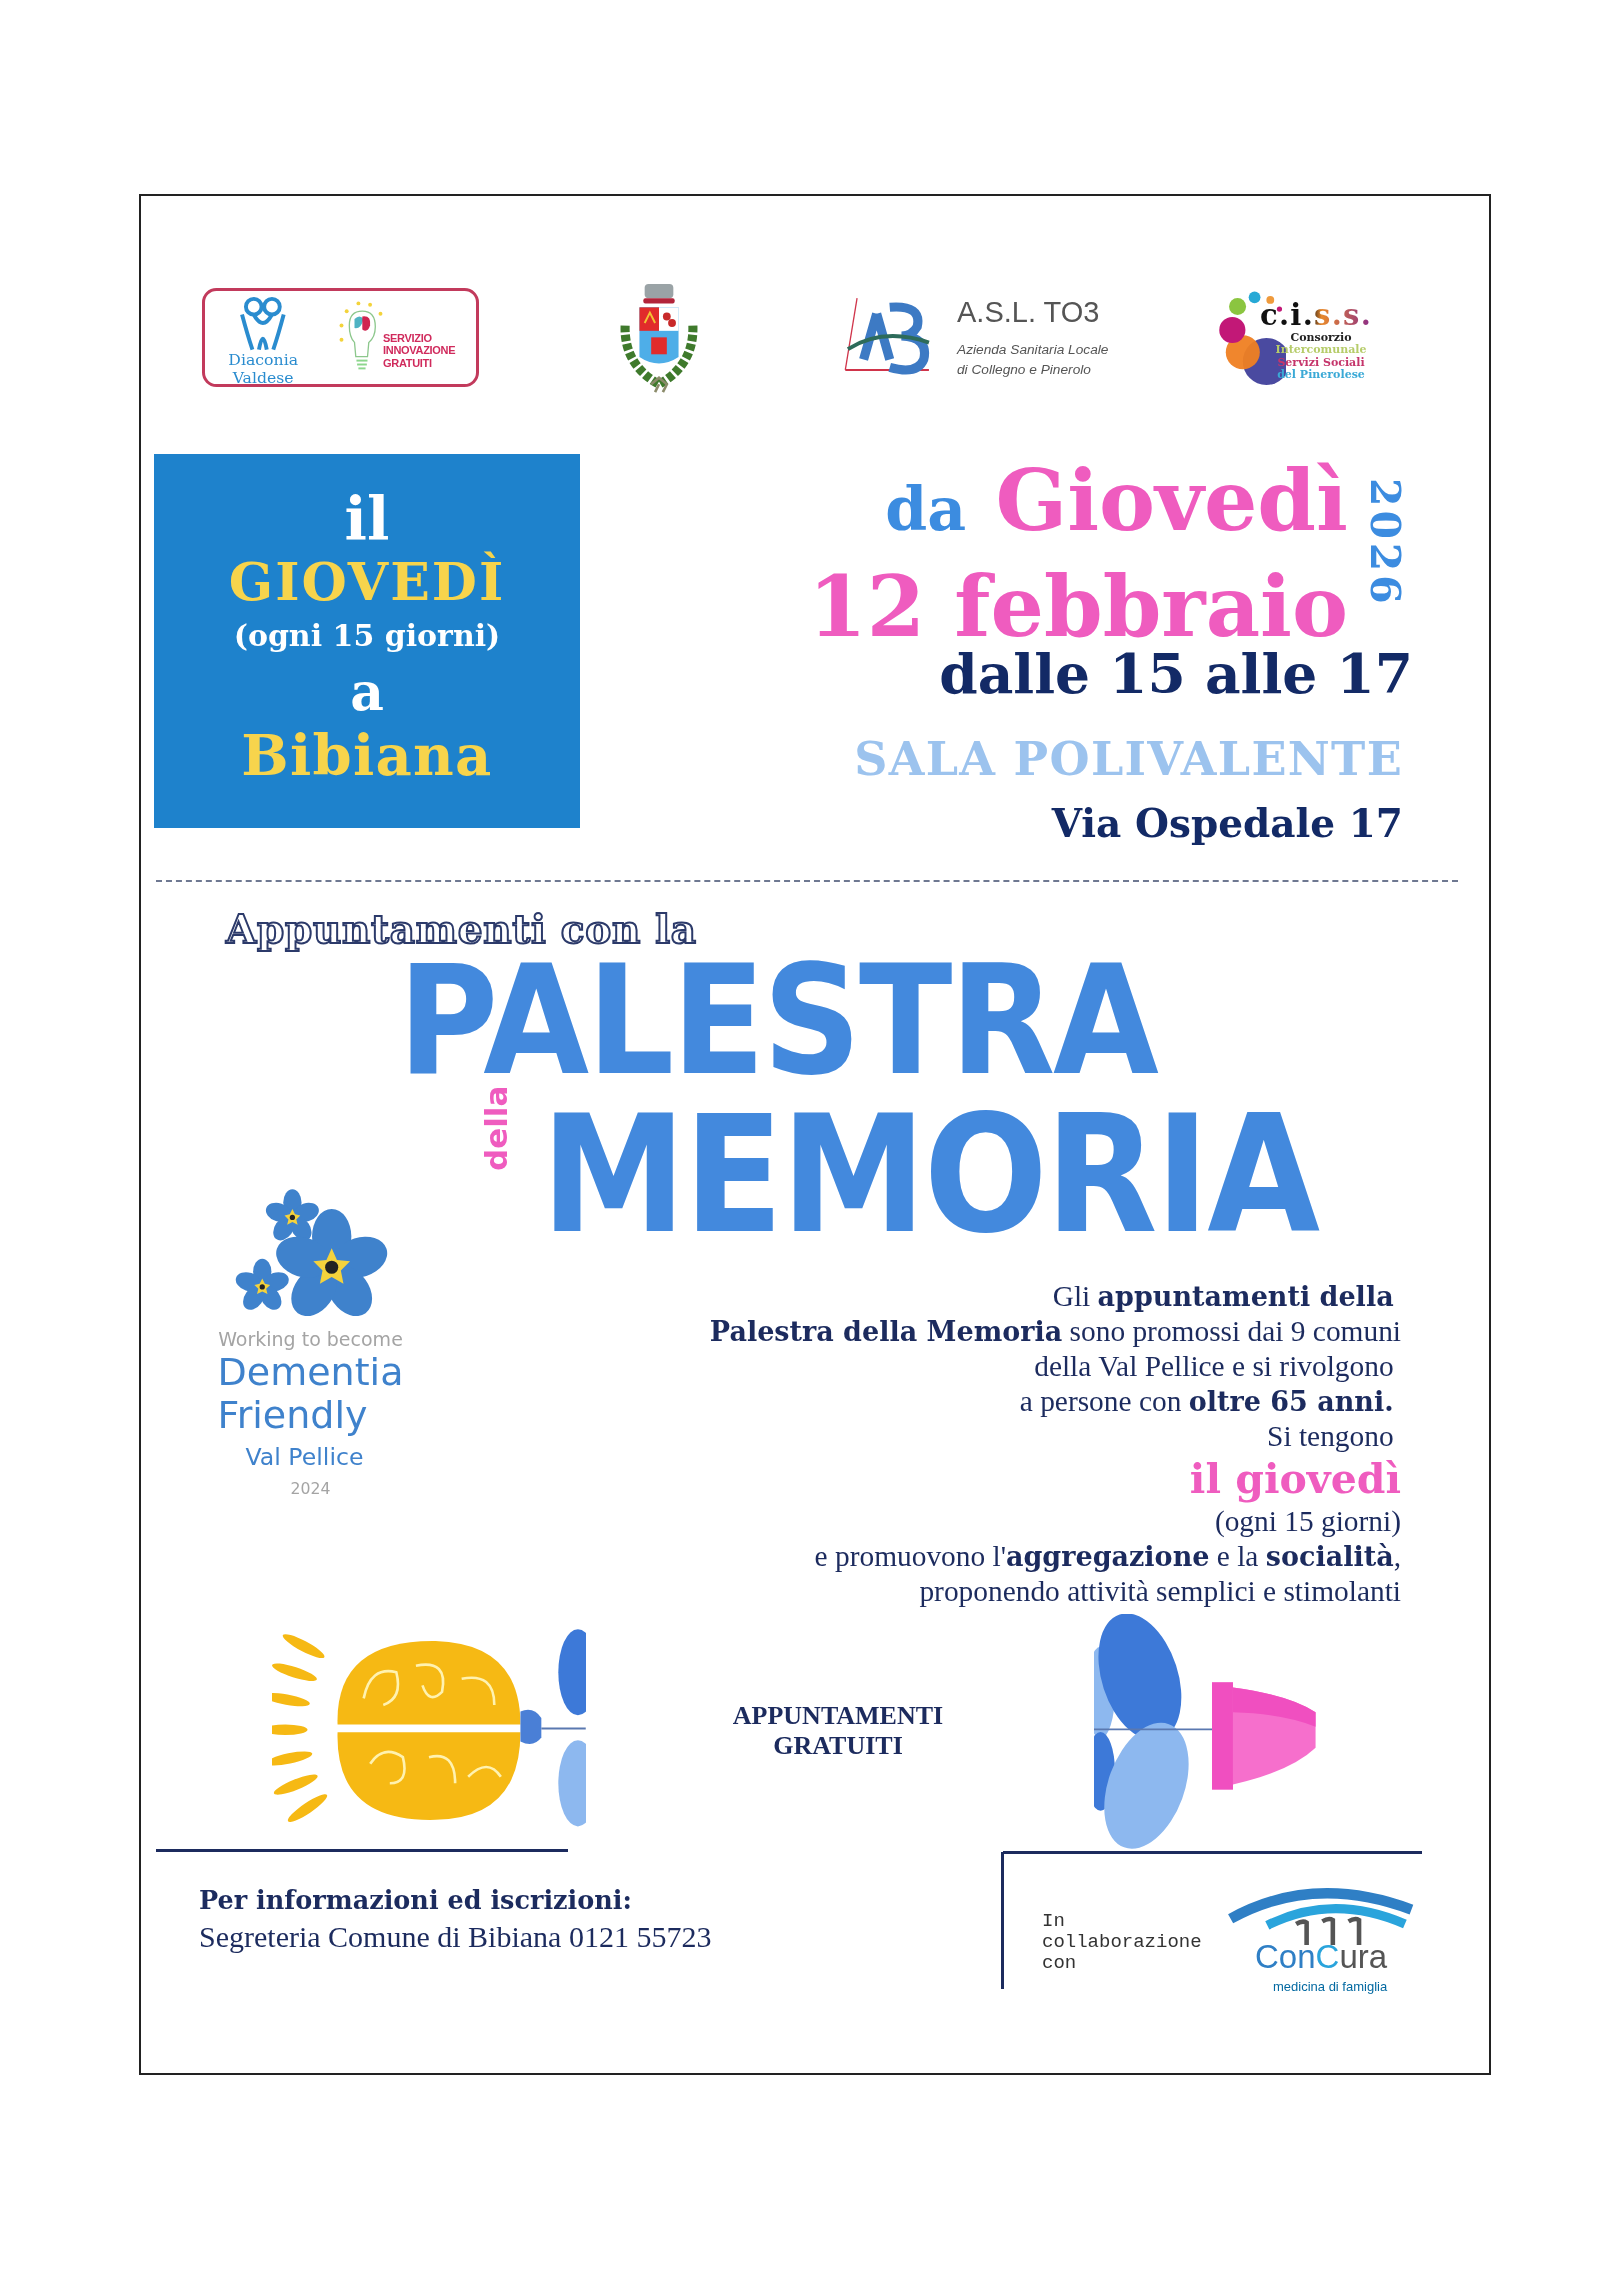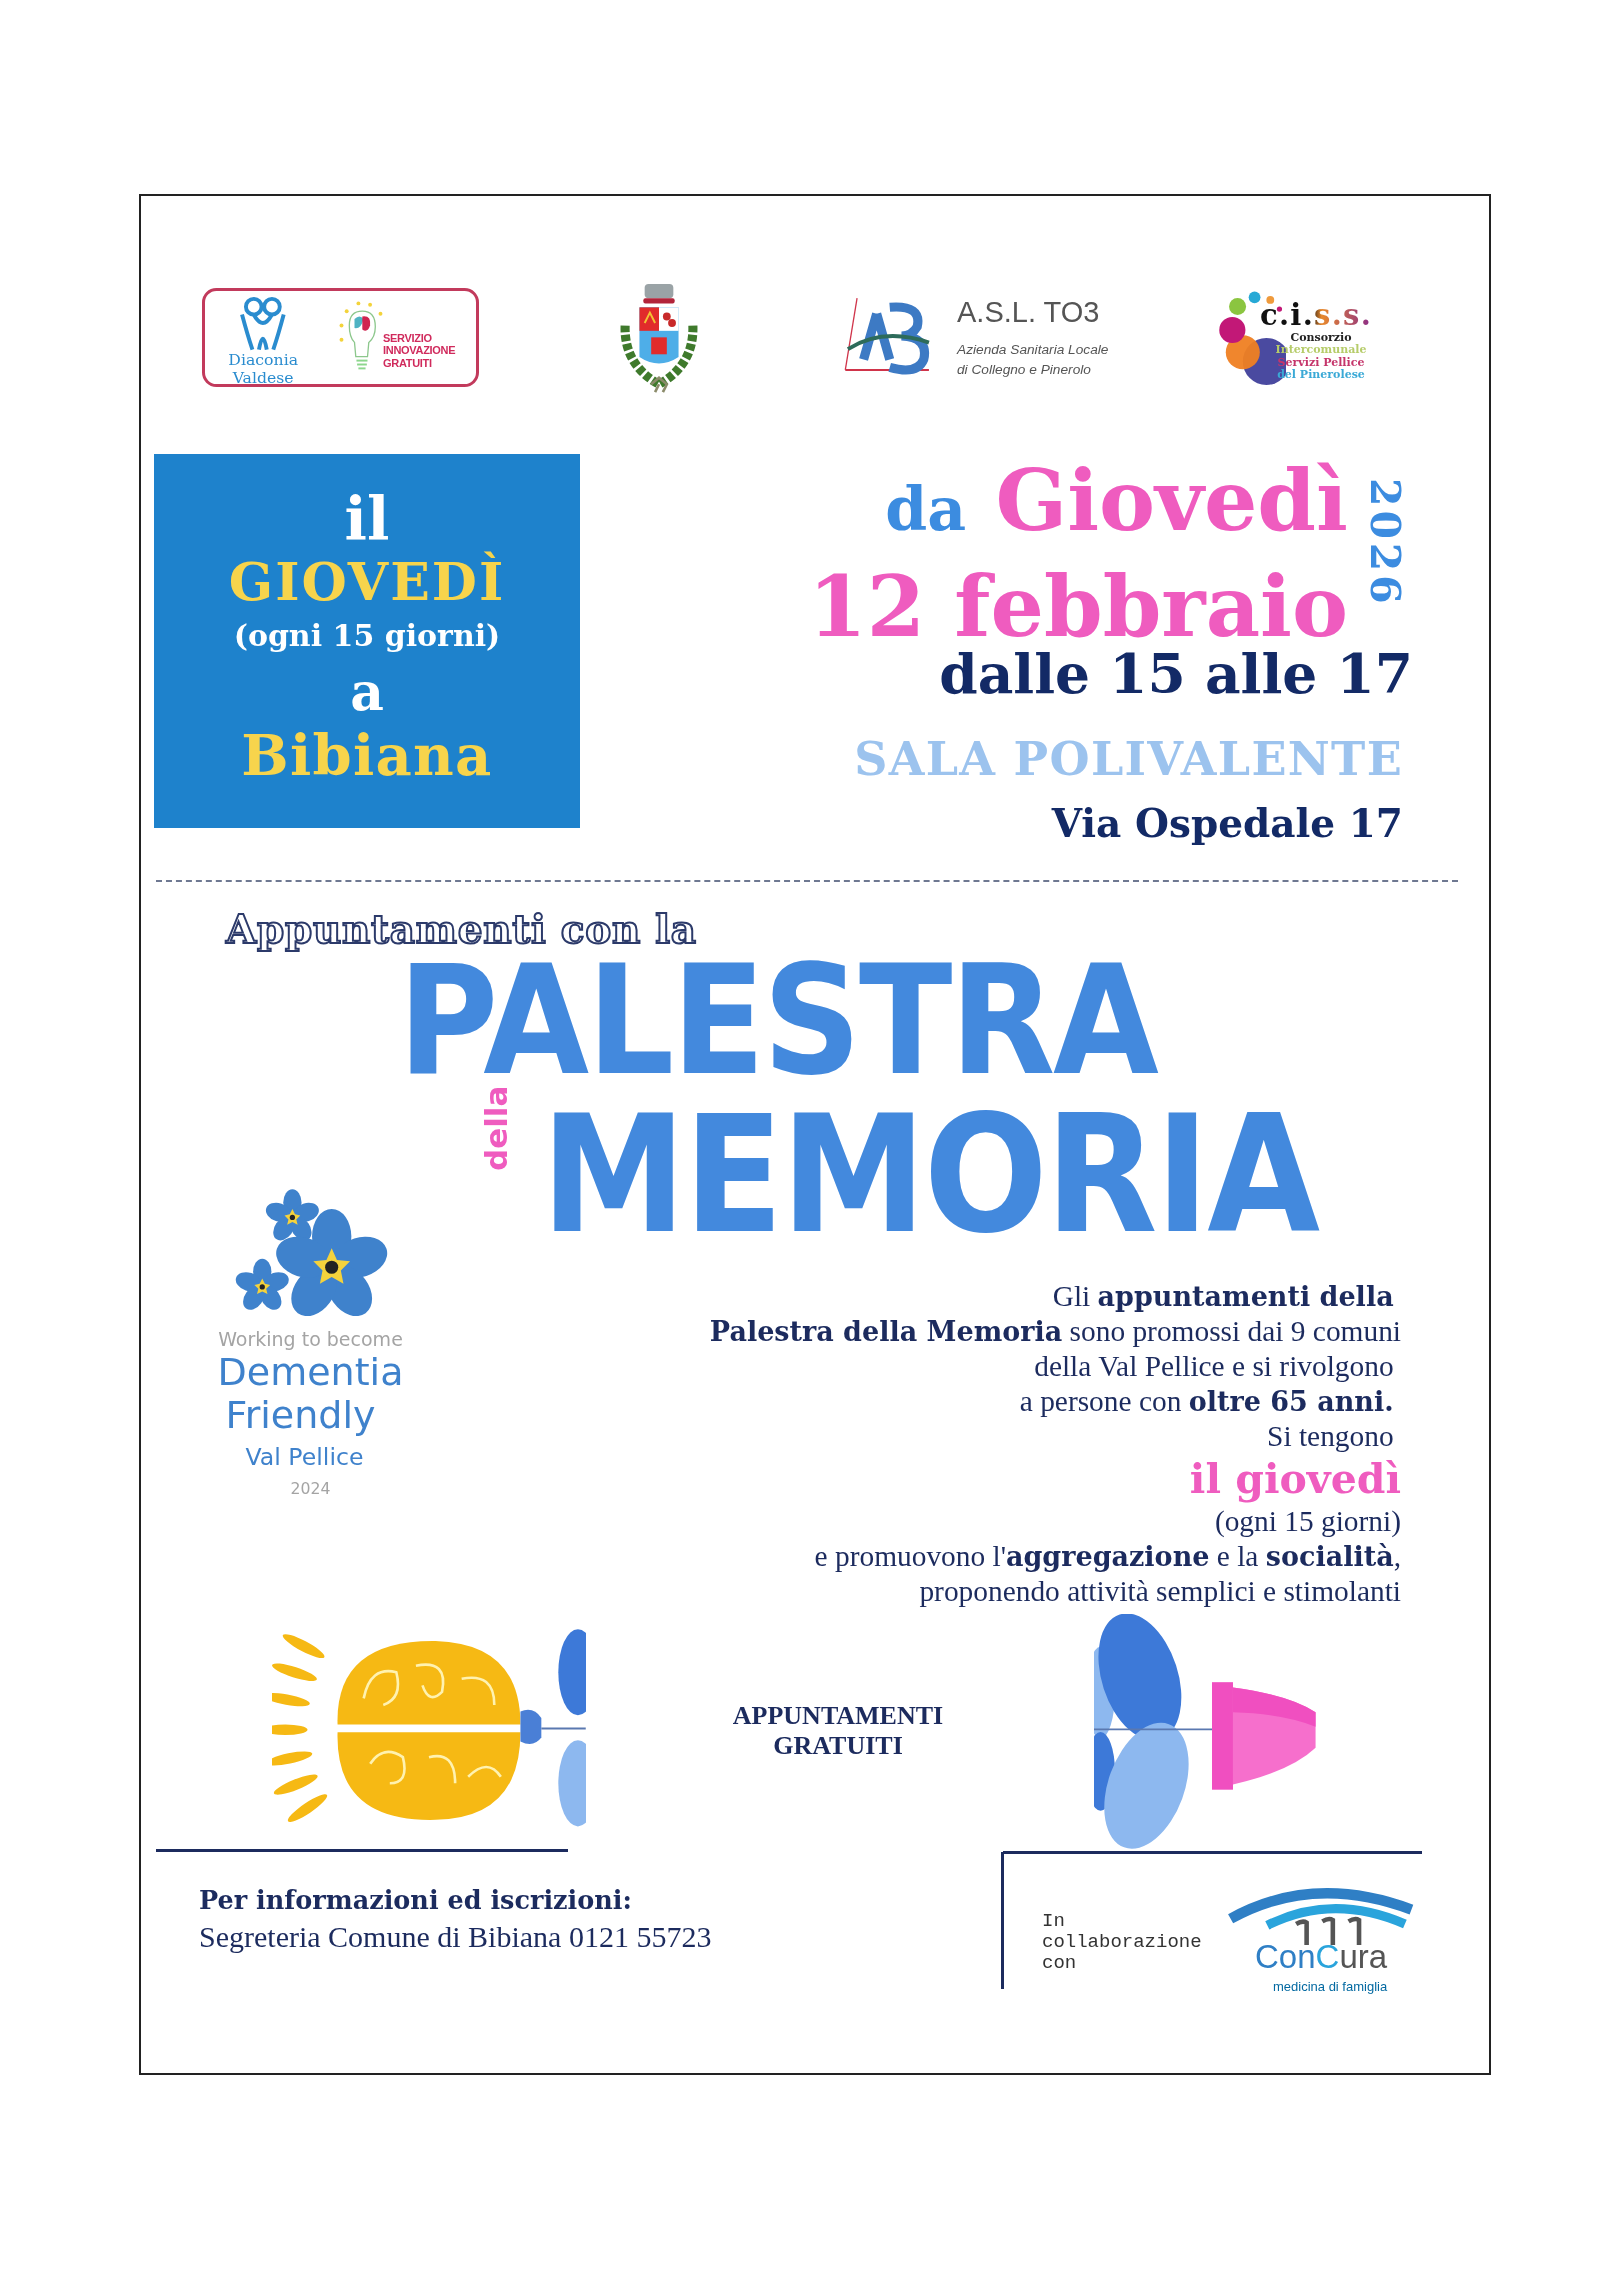--- a/index.html
+++ b/index.html
@@ -124,21 +124,21 @@
   <circle cx="28" cy="64" r="20" fill="#c21877"></circle>
   <circle cx="36" cy="28" r="13" fill="#8bc540"></circle>
   <circle cx="62" cy="14" r="9" fill="#27a9d6"></circle>
   <circle cx="86" cy="18" r="6" fill="#ef9a3c"></circle>
   <circle cx="100" cy="32" r="4" fill="#c21877"></circle>
 </svg>
 <div class="abs ciss-title"><span style="background:linear-gradient(90deg,#111 0%,#111 45%,#e8892d 55%,#8a2a8a 100%);-webkit-background-clip:text;background-clip:text;color:transparent;">c.i.s.s.</span></div>
 <div class="abs ciss-sub">
   <div style="color:#222">Consorzio</div>
   <div style="color:#b6cc6a">Intercomunale</div>
-  <div style="color:#c5356b">Servizi Pellice</div>
+  <div style="color:#c5356b">Servizi Sociali</div>
   <div style="color:#3aa9d6">del Pinerolese</div>
 </div>
 
 <div class="abs blue-box">
   <div class="bb-line" style="top:31px;font-size:59px;color:#fff">il</div>
   <div class="bb-line" style="top:97px;font-size:52px;color:#f7d44c;letter-spacing:2px">GIOVEDÌ</div>
   <div class="bb-line" style="top:164px;font-size:30px;color:#fff">(ogni 15 giorni)</div>
   <div class="bb-line" style="top:207px;font-size:52px;color:#fff">a</div>
   <div class="bb-line" style="top:268px;font-size:56px;color:#f7d44c;letter-spacing:1.3px">Bibiana</div>
 </div>
@@ -190,21 +190,21 @@
   </g>
   <polygon points="92,32 96,40 104,42 98,48 100,56 92,52 84,56 86,48 80,42 88,40" fill="#f4d23c"></polygon>
   <polygon points="46,138 50,146 58,148 52,154 54,162 46,158 38,162 40,154 34,148 42,146" fill="#f4d23c"></polygon>
   <polygon points="152,92 160,110 180,112 166,126 170,146 152,136 134,146 138,126 124,112 144,110" fill="#f4d23c"></polygon>
   <circle cx="92" cy="45" r="4" fill="#222"></circle>
     <circle cx="46" cy="151" r="4" fill="#222"></circle>
     <circle cx="152" cy="121" r="10" fill="#222"></circle>
 </svg>
 <div class="abs df-text" style="left:186px;top:1328px;font-size:19px;color:#a4a4a4">Working to become</div>
 <div class="abs df-text" style="left:186px;top:1351px;font-size:38px;color:#3f82cc;line-height:42px">Dementia</div>
-<div class="abs df-text" style="left:176px;top:1394px;font-size:38px;color:#3f82cc;line-height:42px">Friendly</div>
+<div class="abs df-text" style="left:168px;top:1394px;font-size:38px;color:#3f82cc;line-height:42px">Friendly</div>
 <div class="abs df-text" style="left:180px;top:1443px;font-size:23.6px;color:#3f82cc">Val Pellice</div>
 <div class="abs df-text" style="left:186px;top:1479px;font-size:15.7px;color:#a4a4a4">2024</div>
 
 <div class="abs desc">
   <div><span>Gli </span><b>appuntamenti della</b>&nbsp;</div>
   <div><b>Palestra della Memoria</b><span> sono promossi dai 9 comuni</span></div>
   <div><span>della Val Pellice e si rivolgono</span>&nbsp;</div>
   <div><span>a persone con </span><b>oltre 65 anni.</b>&nbsp;</div>
   <div><span>Si tengono</span>&nbsp;</div>
   <div style="font-family:'DejaVu Serif',serif;font-weight:bold;font-size:41px;line-height:50px;color:#ef5cbf">il giovedì</div>

